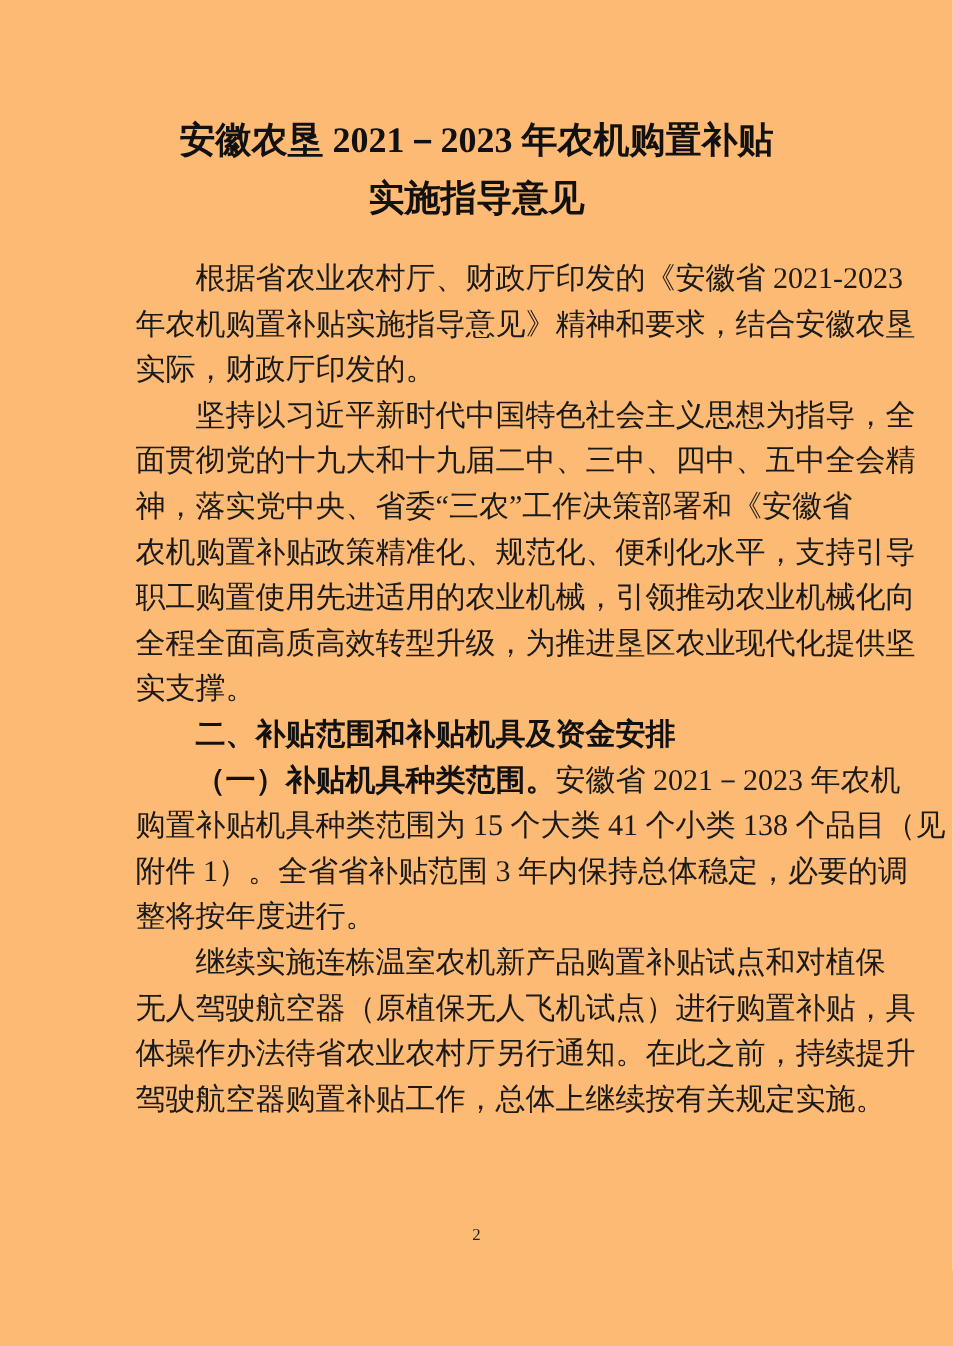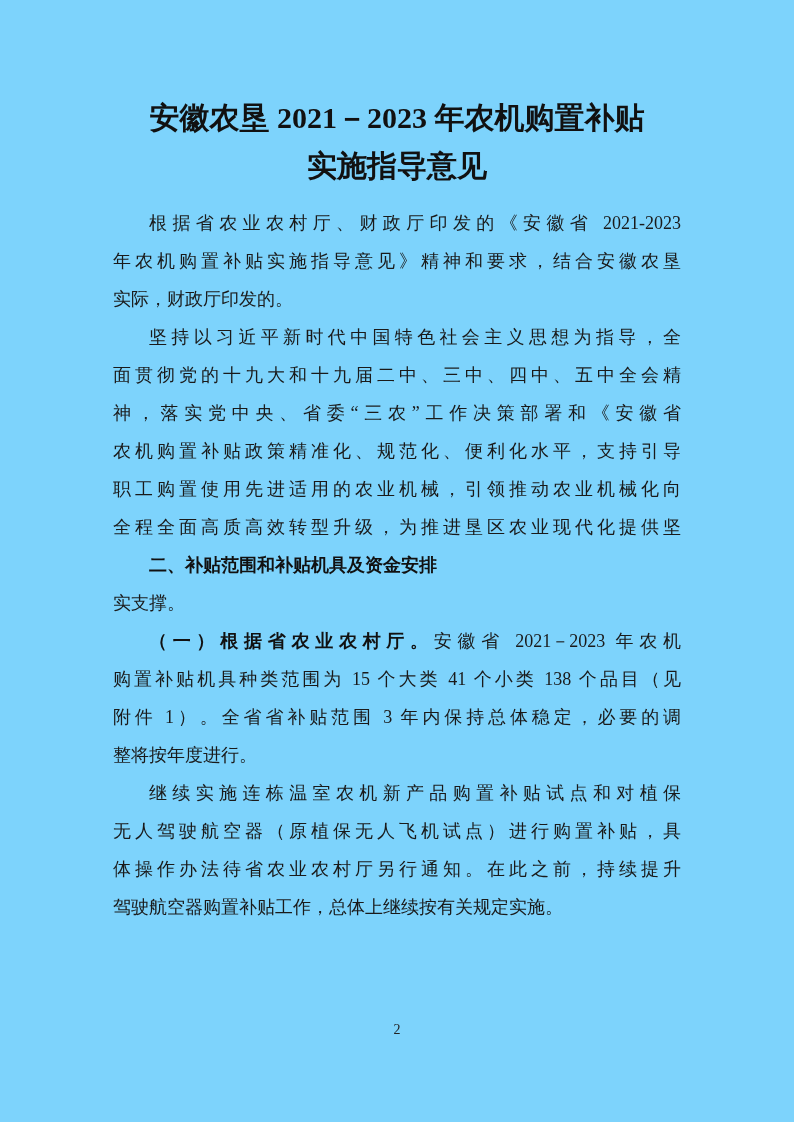--- a/index.html
+++ b/index.html
@@ -4,42 +4,42 @@
 <style>
   html, body {
     margin: 0;
     padding: 0;
     background: #ffffff;
   }
   .page {
     position: relative;
     width: 794px;
     height: 1122px;
-    background: #7dd3fc;
+    background: #fdba74;
     overflow: hidden;
     font-family: "Liberation Serif", "DejaVu Serif", serif;
     color: #1a1a1a;
   }
   .title {
     position: absolute;
     left: 113px;
     top: 94px;
     width: 568px;
     text-align: center;
     font-weight: 700;
     font-size: 30px;
     line-height: 48px;
     color: #111111;
   }
   .body-text {
     position: absolute;
     left: 113px;
-    top: 204px;
+    top: 214px;
     width: 568px;
-    font-size: 18px;
+    font-size: 25px;
   }
   .ln {
     height: 38px;
     line-height: 38px;
     white-space: nowrap;
     text-align: justify;
     text-justify: inter-character;
   }
   .ln.fill {
     text-align-last: justify;
@@ -82,25 +82,25 @@
     <div class="ln fill">年农机购置补贴实施指导意见》精神和要求，结合安徽农垦</div>
     <div class="ln">实际，财政厅印发的。</div>
 
 
     <div class="ln first fill">坚持以习近平新时代中国特色社会主义思想为指导，全</div>
     <div class="ln fill">面贯彻党的十九大和十九届二中、三中、四中、五中全会精</div>
     <div class="ln fill">神，落实党中央、省委“三农”工作决策部署和《安徽省</div>
     <div class="ln fill">农机购置补贴政策精准化、规范化、便利化水平，支持引导</div>
     <div class="ln fill">职工购置使用先进适用的农业机械，引领推动农业机械化向</div>
     <div class="ln fill">全程全面高质高效转型升级，为推进垦区农业现代化提供坚</div>
+    <div class="ln">实支撑。</div>
+
     <div class="ln first hd">二、补贴范围和补贴机具及资金安排</div>
 
-    <div class="ln">实支撑。</div>
-
-    <div class="ln first fill"><span class="b">（一）根据省农业农村厅。</span><span>安徽省 2021－2023 年农机</span></div>
+    <div class="ln first fill"><span class="b">（一）补贴机具种类范围。</span><span>安徽省 2021－2023 年农机</span></div>
     <div class="ln fill">购置补贴机具种类范围为 15 个大类 41 个小类 138 个品目（见</div>
     <div class="ln fill">附件 1）。全省省补贴范围 3 年内保持总体稳定，必要的调</div>
     <div class="ln">整将按年度进行。</div>
 
     <div class="ln first fill">继续实施连栋温室农机新产品购置补贴试点和对植保</div>
     <div class="ln fill">无人驾驶航空器（原植保无人飞机试点）进行购置补贴，具</div>
     <div class="ln fill">体操作办法待省农业农村厅另行通知。在此之前，持续提升</div>
     <div class="ln">驾驶航空器购置补贴工作，总体上继续按有关规定实施。</div>
 
   </div>

